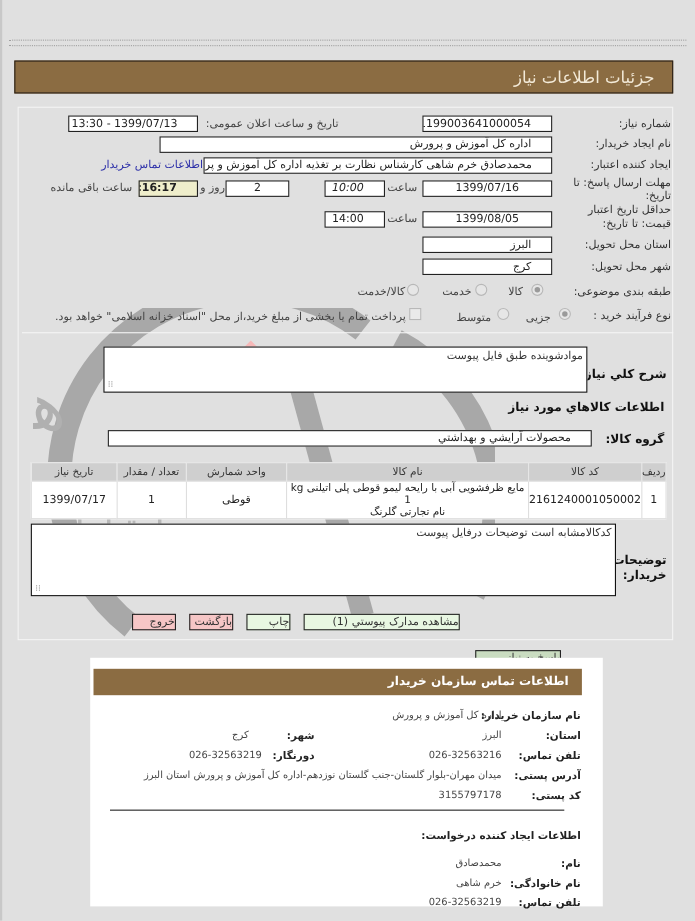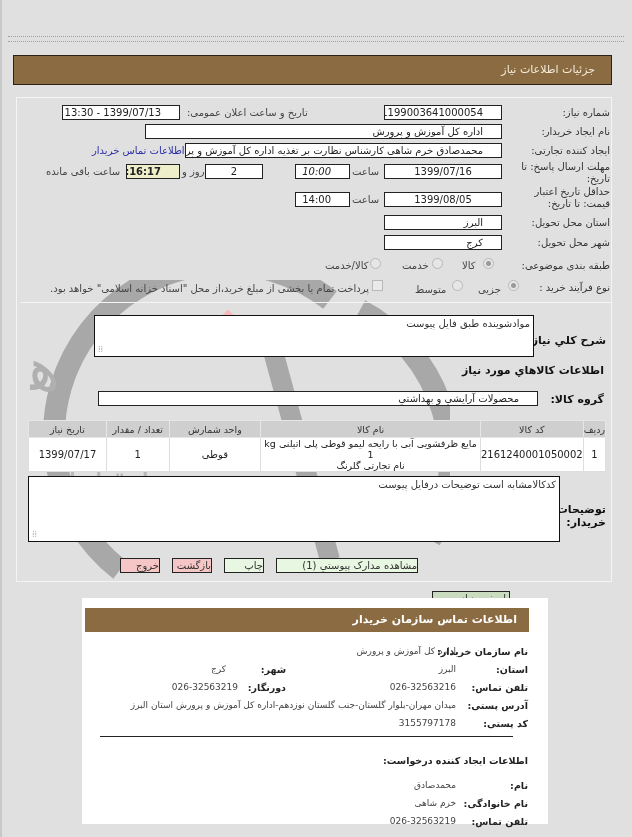--- a/index.html
+++ b/index.html
@@ -13,21 +13,21 @@
       direction: rtl;
     }
     .left-edge { position: absolute; left: 0; top: 0; width: 2px; height: 837px; background: #c8c8c8; }
     .dotted-rule {
       position: absolute; left: 8px; right: 8px; top: 36px; height: 6px;
       border-top: 1px dotted #a0a0a0; border-bottom: 1px dotted #a0a0a0;
     }
     .title-bar {
       position: absolute; left: 13px; top: 55px; width: 599px; height: 30px;
       background: #8b6c42; border: 1px solid #2a2118;
-      color: #f3ead8; font-size: 11px; line-height: 28px; padding-right: 16px;
+      color: #f3ead8; font-size: 15px; line-height: 28px; padding-right: 16px;
     }
     .panel {
       position: absolute; left: 16px; top: 97px; width: 596px; height: 485px;
       border: 1px solid #f4f4f4; background: #e0e0e0;
     }
     .watermark { position: absolute; left: 30px; top: 280px; width: 420px; height: 300px; pointer-events: none; }
     .row-label { position: absolute; right: 22px; font-size: 10px; color: #333; text-align: right; }
     .field {
       position: absolute; background: #fff; border: 1px solid #222; height: 15px;
       font-size: 10px; line-height: 13px; padding: 0 18px; white-space: nowrap; overflow: hidden;
@@ -99,21 +99,21 @@
 </svg>
 
 <div class="row-label" style="top:107px;">شماره نیاز:</div>
 <div class="field center" style="left:384px; top:105px; width:118px;">1199003641000054</div>
 <div class="inline-label" style="left:187px; top:107px;">تاریخ و ساعت اعلان عمومی:</div>
 <div class="field center" style="left:62px; top:105px; width:118px;">1399/07/13 - 13:30</div>
 
 <div class="row-label" style="top:126px;">نام ایجاد خریدار:</div>
 <div class="field" style="left:145px; top:124px; width:357px;">اداره کل آموزش و پرورش</div>
 
-<div class="row-label" style="top:145px;">ایجاد کننده تجارتی:</div>
+<div class="row-label" style="top:145px;">ایجاد کننده اعتبار:</div>
 <div class="field" style="left:185px; top:143px; width:317px;">محمدصادق خرم شاهی کارشناس نظارت بر تغذیه اداره کل آموزش و پرورش</div>
 <div class="link" style="left:92px; top:145px;">اطلاعات تماس خریدار</div>
 
 <div class="row-label" style="top:161px; line-height:12px;">
   <div>مهلت ارسال پاسخ: تا</div>
   <div>تاریخ:</div>
 </div>
 <div class="field center" style="left:384px; top:164px; width:118px;">1399/07/16</div>
 <div class="inline-label" style="left:352px; top:166px;">ساعت</div>
 <div class="field center" style="left:295px; top:164px; width:55px;font-style:italic;">10:00</div>

